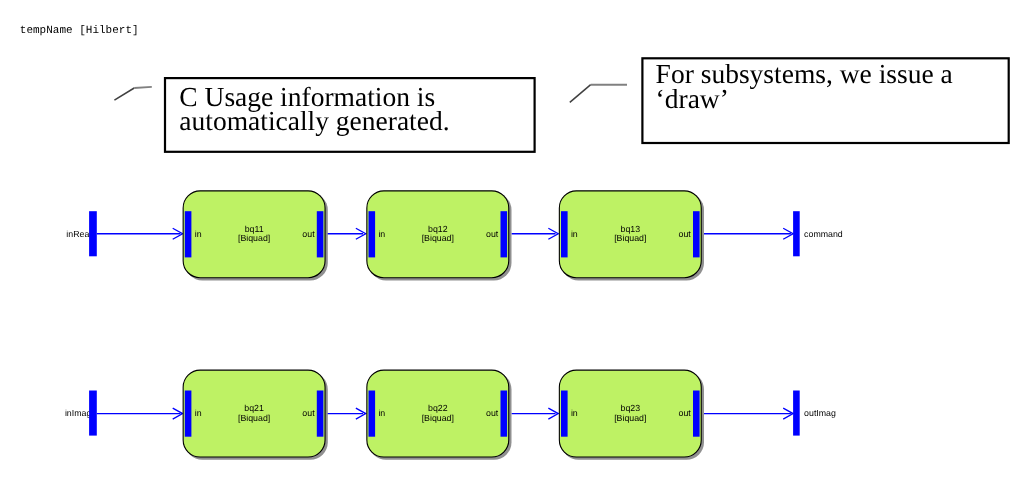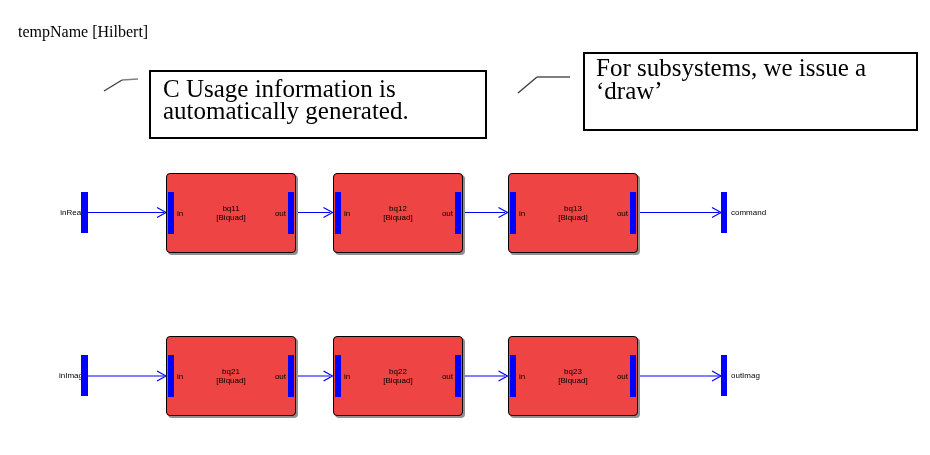--- a/index.html
+++ b/index.html
@@ -5,42 +5,42 @@
   html,body{margin:0;padding:0;background:#ffffff;}
   .page{
     position:relative;
     width:930px;height:455px;
     background:#ffffff;
     font-family:"Liberation Sans",sans-serif;
     overflow:hidden;
   }
   .title{
     position:absolute;left:18px;top:23px;
-    font-size:16px;color:#000;
-    font-family:Liberation Serif, serif;
+    font-size:10px;color:#000;
+    font-family:Liberation Mono, monospace;
     white-space:nowrap;
   }
   .callout{
     position:absolute;
     background:#ffffff;
     border:2px solid #000000;
     box-sizing:border-box;
     font-family:"Liberation Serif",serif;
     font-size:25px;color:#000;
     line-height:22px;
   }
   .callout1{left:149px;top:70px;width:338px;height:69px;padding:6px 6px 0 12px;}
   .callout2{left:583px;top:52px;width:335px;height:79px;padding:3px 4px 0 11px;line-height:22.5px;}
   .overlay{position:absolute;left:0;top:0;width:930px;height:455px;}
   .block{
     position:absolute;
     width:130px;height:80px;
-    background:#ef4444;
+    background:#bef264;
     border:1.5px solid #000000;
-    border-radius:4px;
+    border-radius:16px;
     box-sizing:border-box;
     box-shadow:2px 2px 0 #909090;
   }
   .pbar{
     position:absolute;
     width:6px;height:42px;top:17.5px;
     background:#0000ff;
   }
   .pbar.left{left:1px;}
   .pbar.right{right:1px;}

